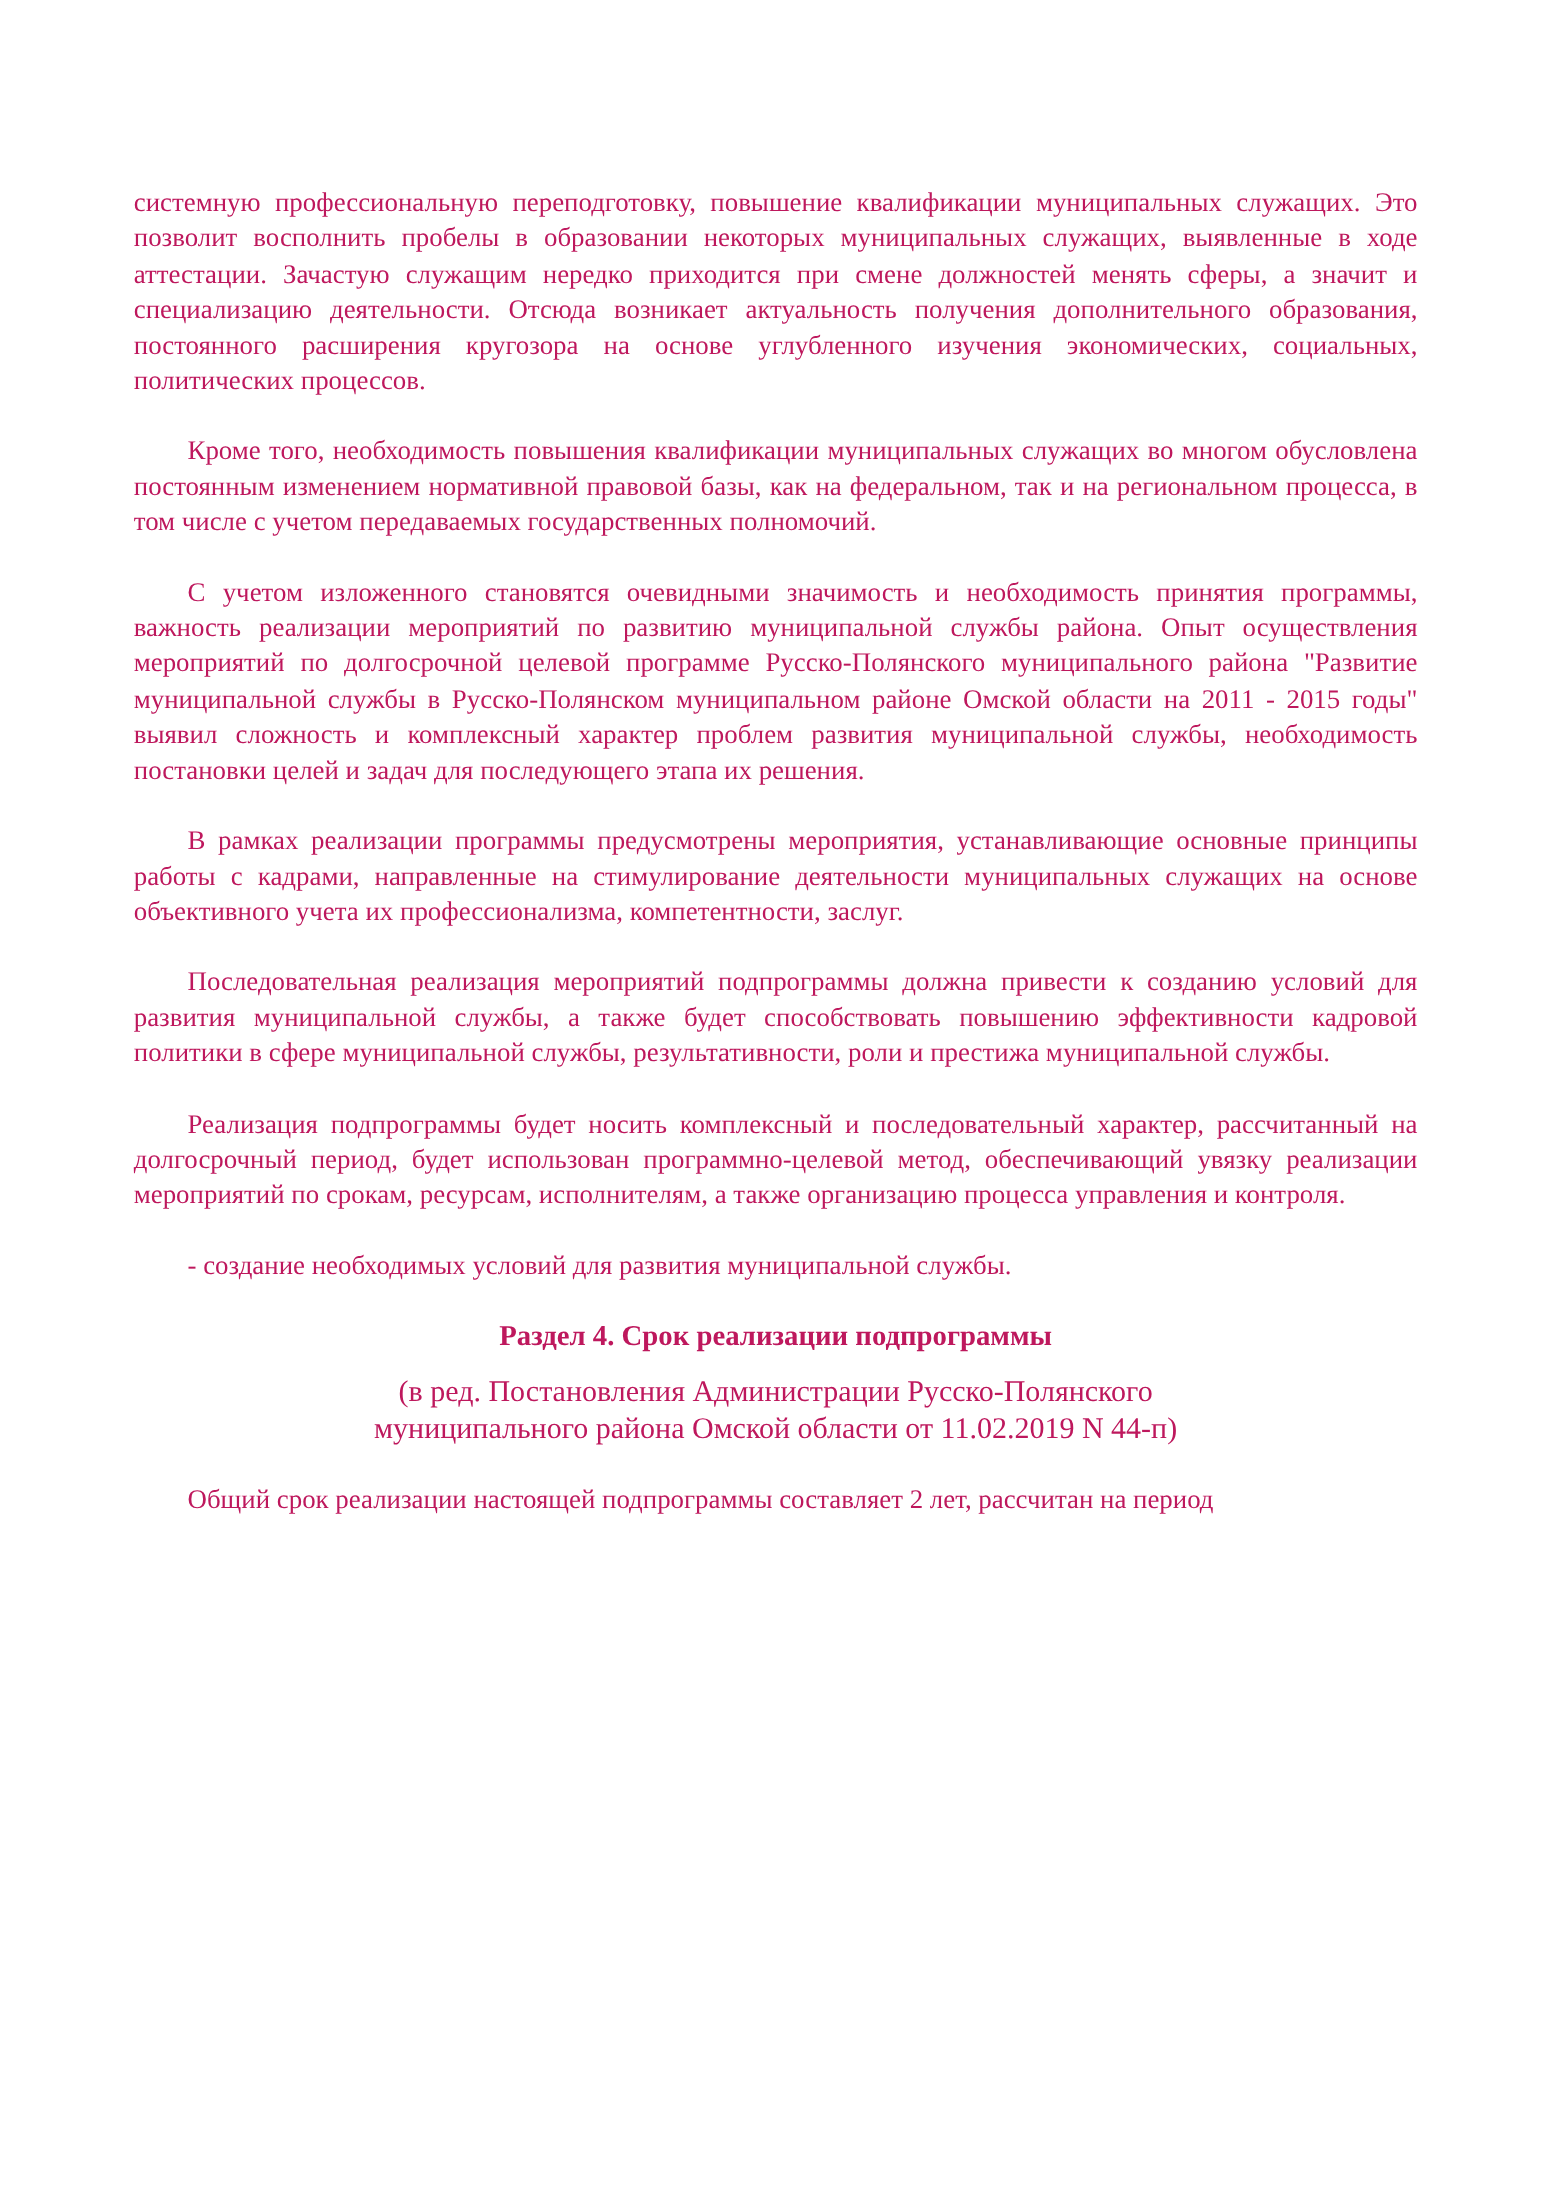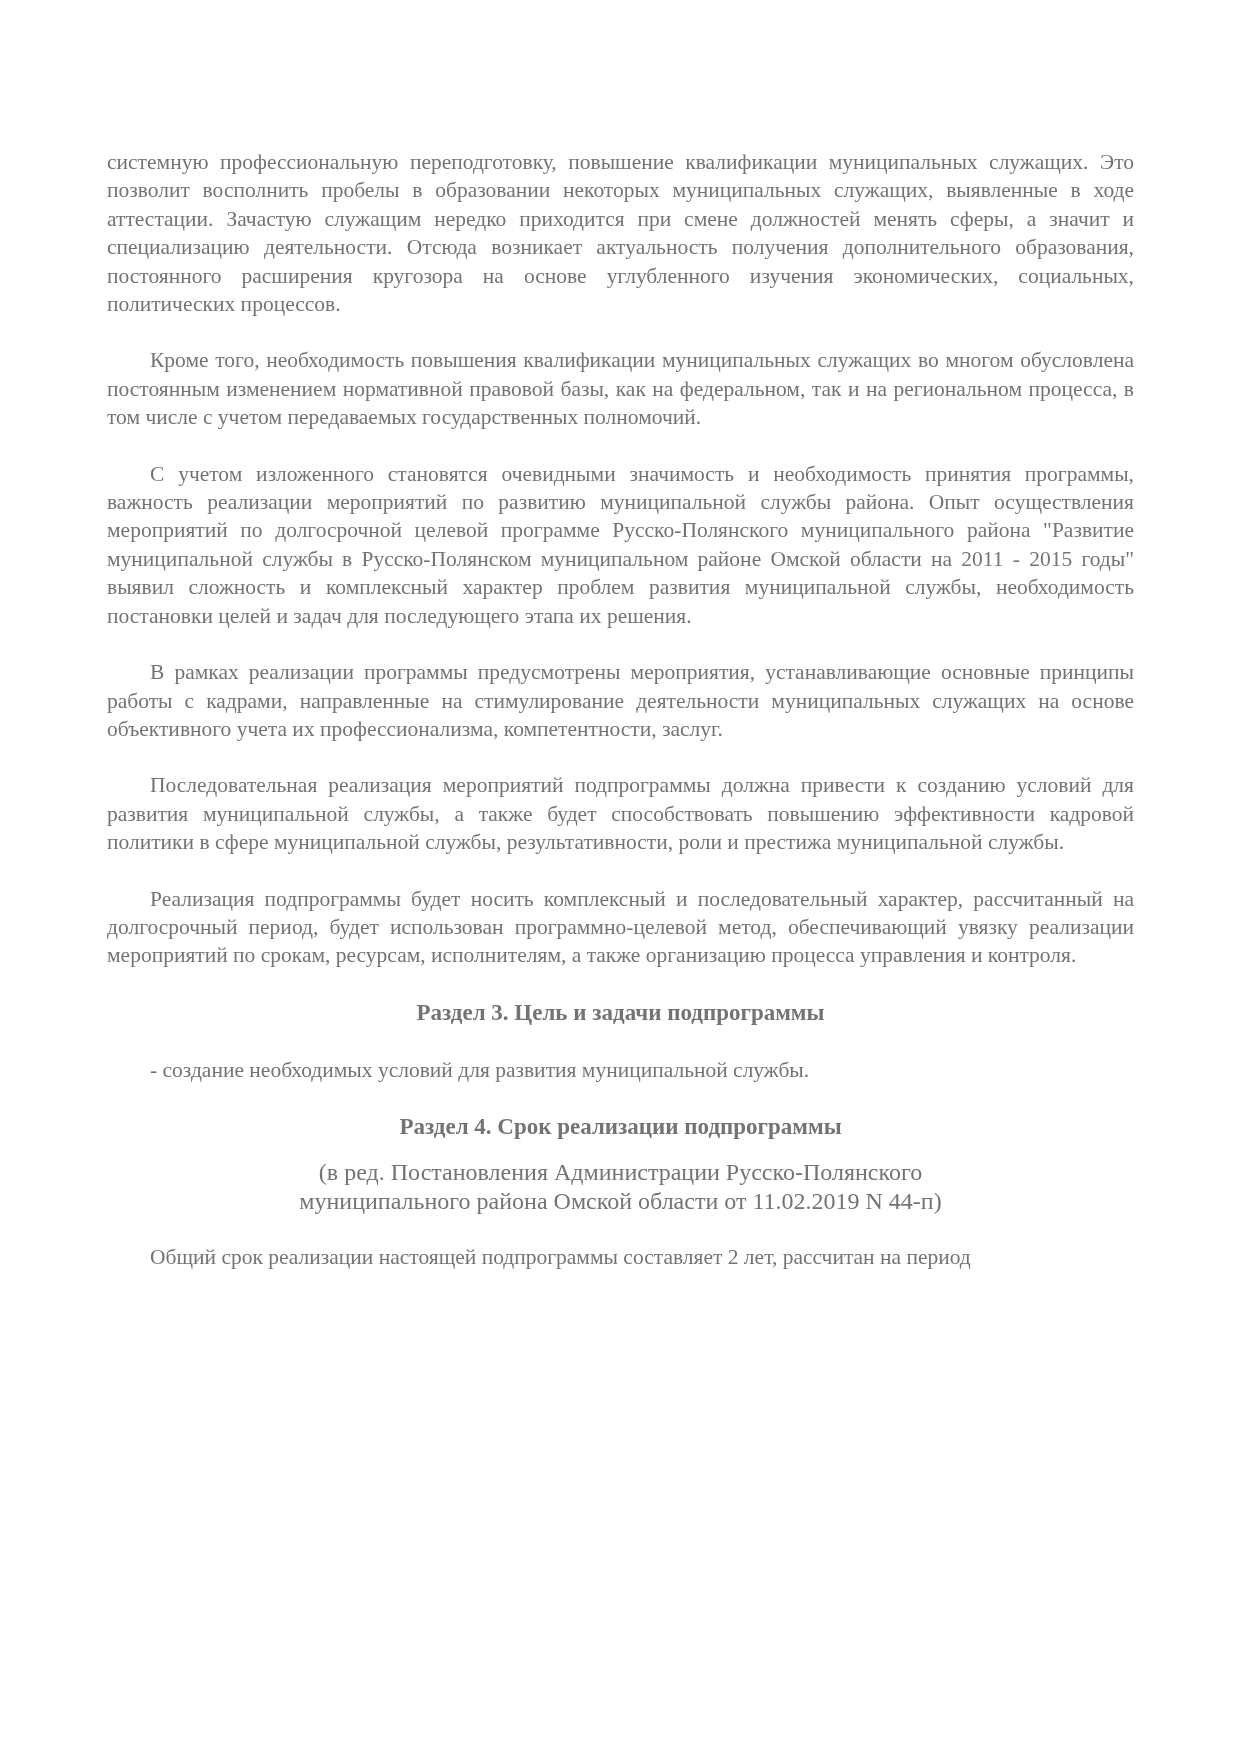--- a/index.html
+++ b/index.html
@@ -6,21 +6,21 @@
     margin: 0;
     padding: 0;
     background: #ffffff;
   }
   .page {
     position: relative;
     width: 1240px;
     height: 1754px;
     margin: 0 auto;
     background: #ffffff;
-    color: #737373;
+    color: #be185d;
     box-sizing: border-box;
     padding: 148px 106px 0 107px;
     font-family: "Liberation Serif", "DejaVu Serif", serif;
     font-size: 21.5px;
     line-height: 28.4px;
     overflow: hidden;
   }
   .para {
     margin: 0 0 28px 0;
     text-align: justify;
@@ -51,19 +51,18 @@
 </head>
 <body>
 
 <div class="page">
   <p class="para no-indent">системную профессиональную переподготовку, повышение квалификации муниципальных служащих. Это позволит восполнить пробелы в образовании некоторых муниципальных служащих, выявленные в ходе аттестации. Зачастую служащим нередко приходится при смене должностей менять сферы, а значит и специализацию деятельности. Отсюда возникает актуальность получения дополнительного образования, постоянного расширения кругозора на основе углубленного изучения экономических, социальных, политических процессов.</p>
   <p class="para">Кроме того, необходимость повышения квалификации муниципальных служащих во многом обусловлена постоянным изменением нормативной правовой базы, как на федеральном, так и на региональном процесса, в том числе с учетом передаваемых государственных полномочий.</p>
   <p class="para">С учетом изложенного становятся очевидными значимость и необходимость принятия программы, важность реализации мероприятий по развитию муниципальной службы района. Опыт осуществления мероприятий по долгосрочной целевой программе Русско-Полянского муниципального района "Развитие муниципальной службы в Русско-Полянском муниципальном районе Омской области на 2011 - 2015 годы" выявил сложность и комплексный характер проблем развития муниципальной службы, необходимость постановки целей и задач для последующего этапа их решения.</p>
   <p class="para">В рамках реализации программы предусмотрены мероприятия, устанавливающие основные принципы работы с кадрами, направленные на стимулирование деятельности муниципальных служащих на основе объективного учета их профессионализма, компетентности, заслуг.</p>
   <p class="para">Последовательная реализация мероприятий подпрограммы должна привести к созданию условий для развития муниципальной службы, а также будет способствовать повышению эффективности кадровой политики в сфере муниципальной службы, результативности, роли и престижа муниципальной службы.</p>
   <p class="para">Реализация подпрограммы будет носить комплексный и последовательный характер, рассчитанный на долгосрочный период, будет использован программно-целевой метод, обеспечивающий увязку реализации мероприятий по срокам, ресурсам, исполнителям, а также организацию процесса управления и контроля.</p>
-  <h2 class="section-heading">Раздел 3. Цель и задачи подпрограммы</h2>
   <p class="para">- создание необходимых условий для развития муниципальной службы.</p>
   <h2 class="section-heading tight">Раздел 4. Срок реализации подпрограммы</h2>
   <div class="amendment-note">(в ред. Постановления Администрации Русско-Полянского
 муниципального района Омской области от 11.02.2019 N 44-п)</div>
   <p class="para">Общий срок реализации настоящей подпрограммы составляет 2 лет, рассчитан на период</p>
 </div>
 
 </body></html>

